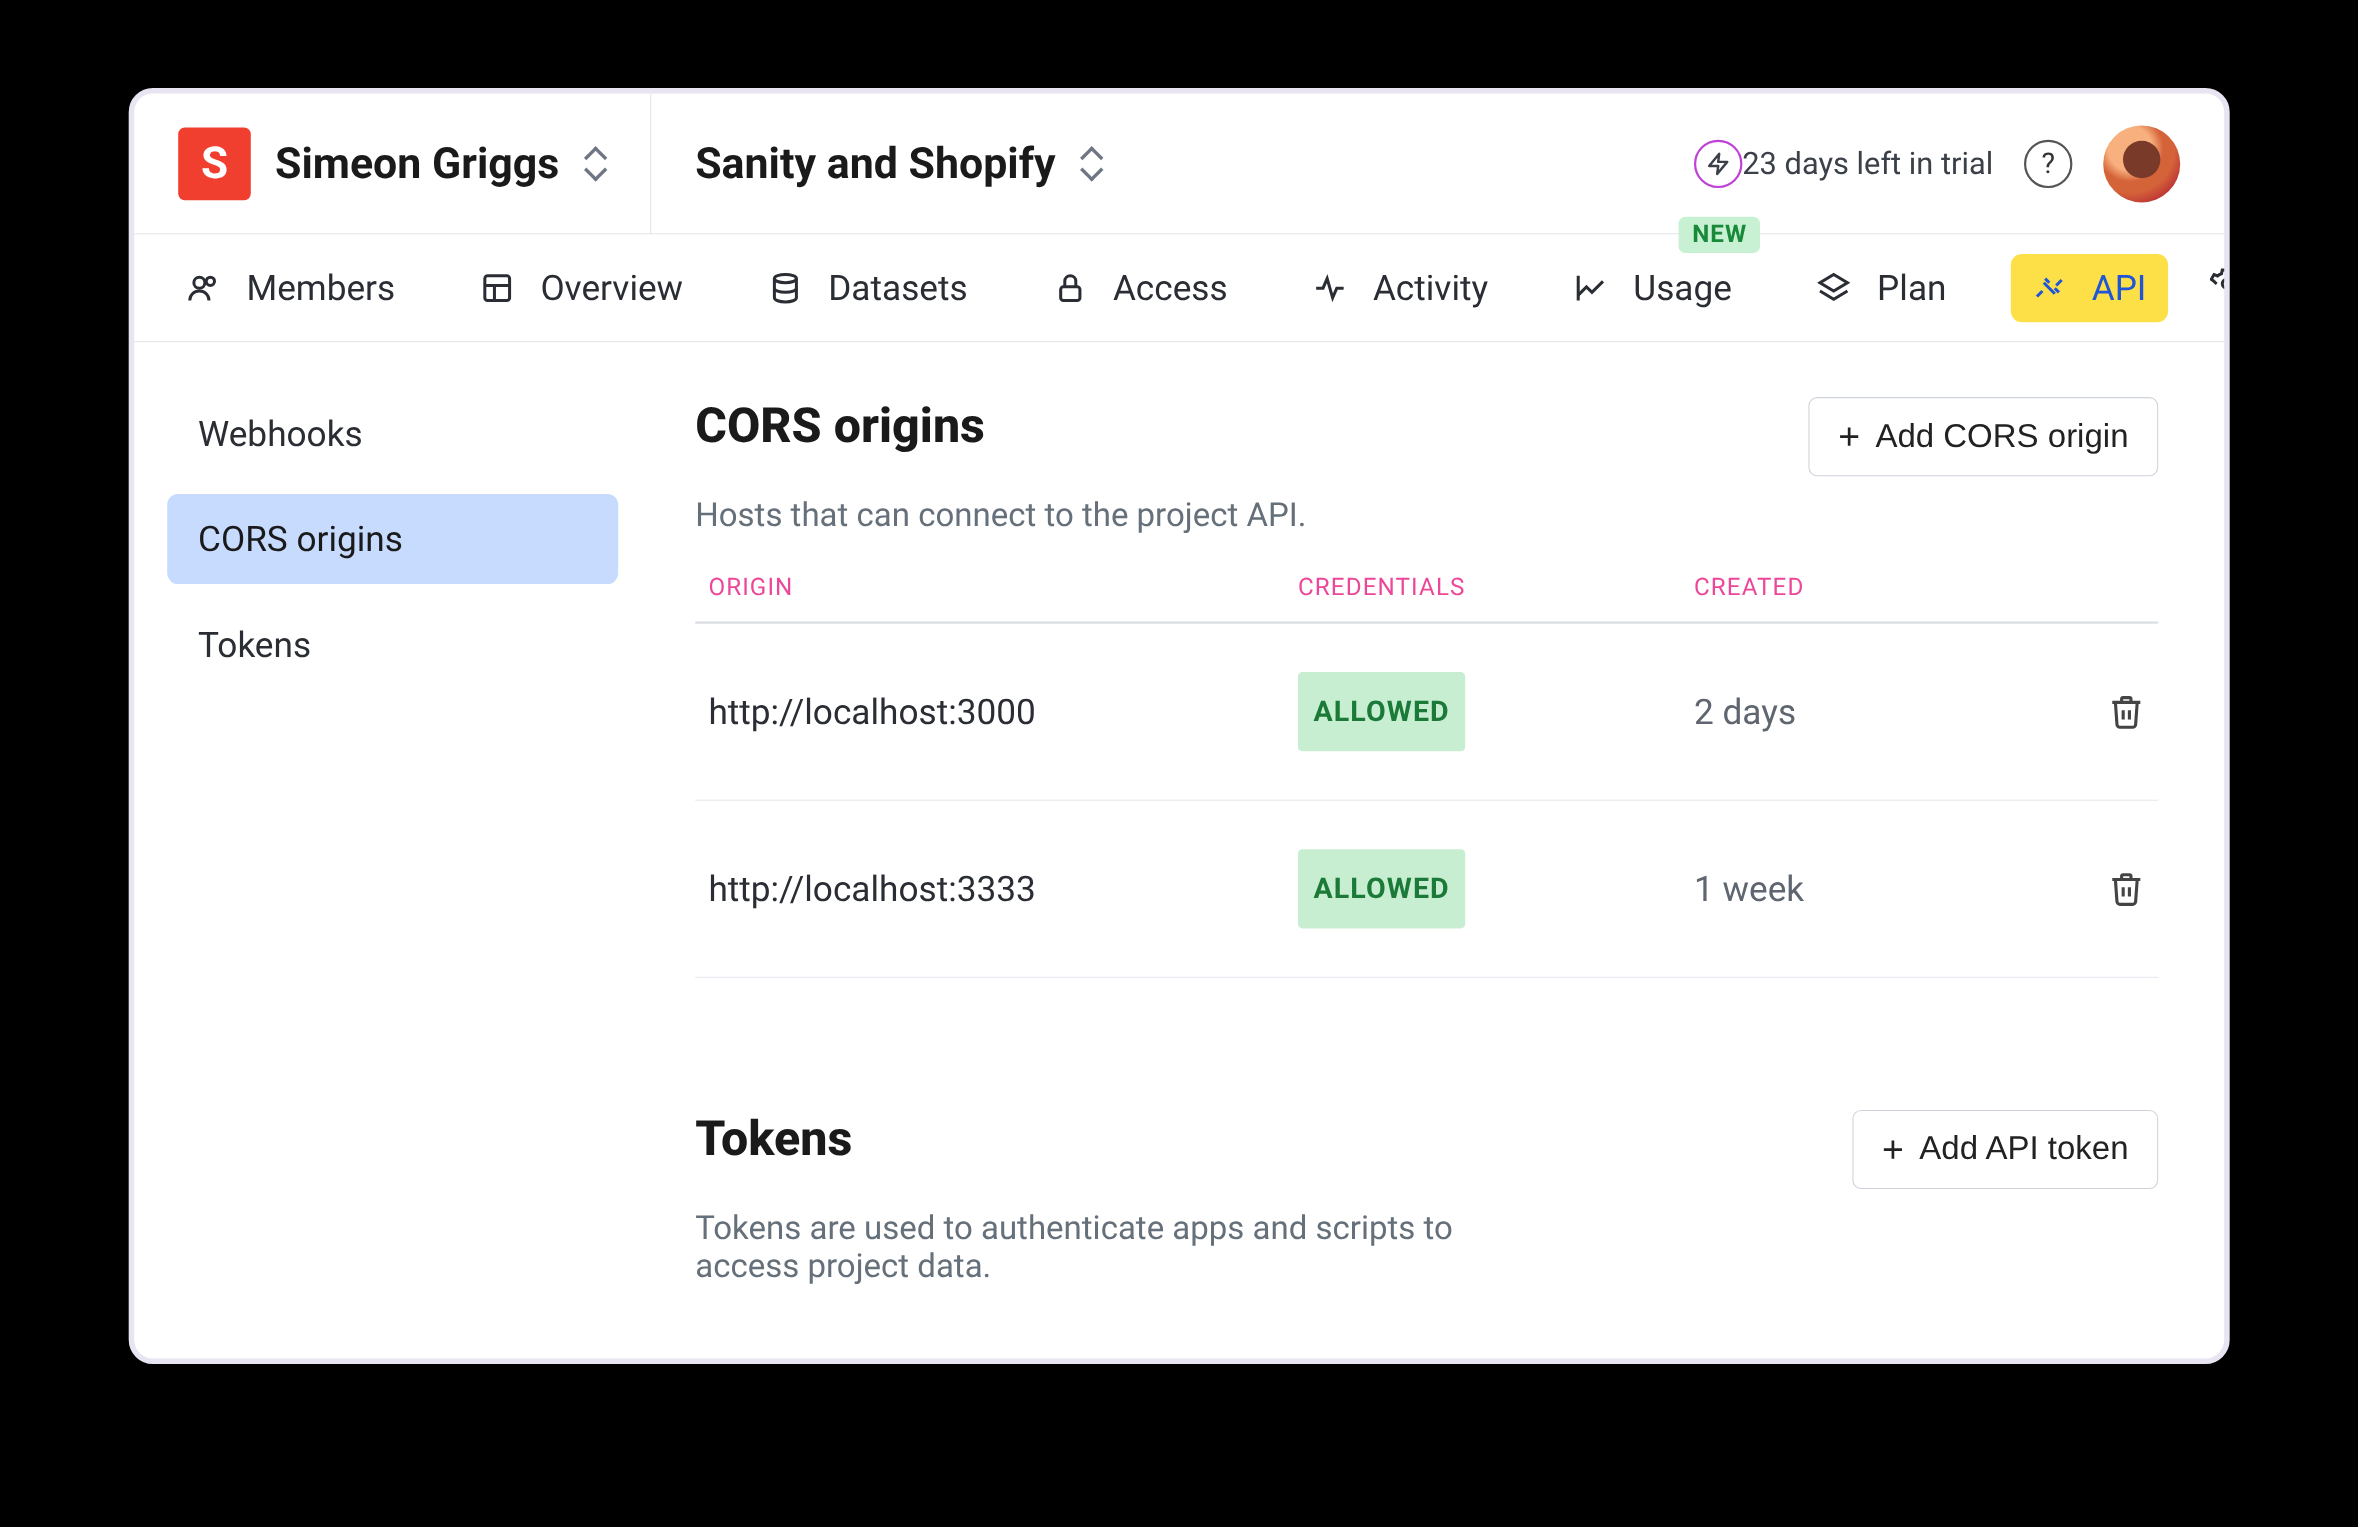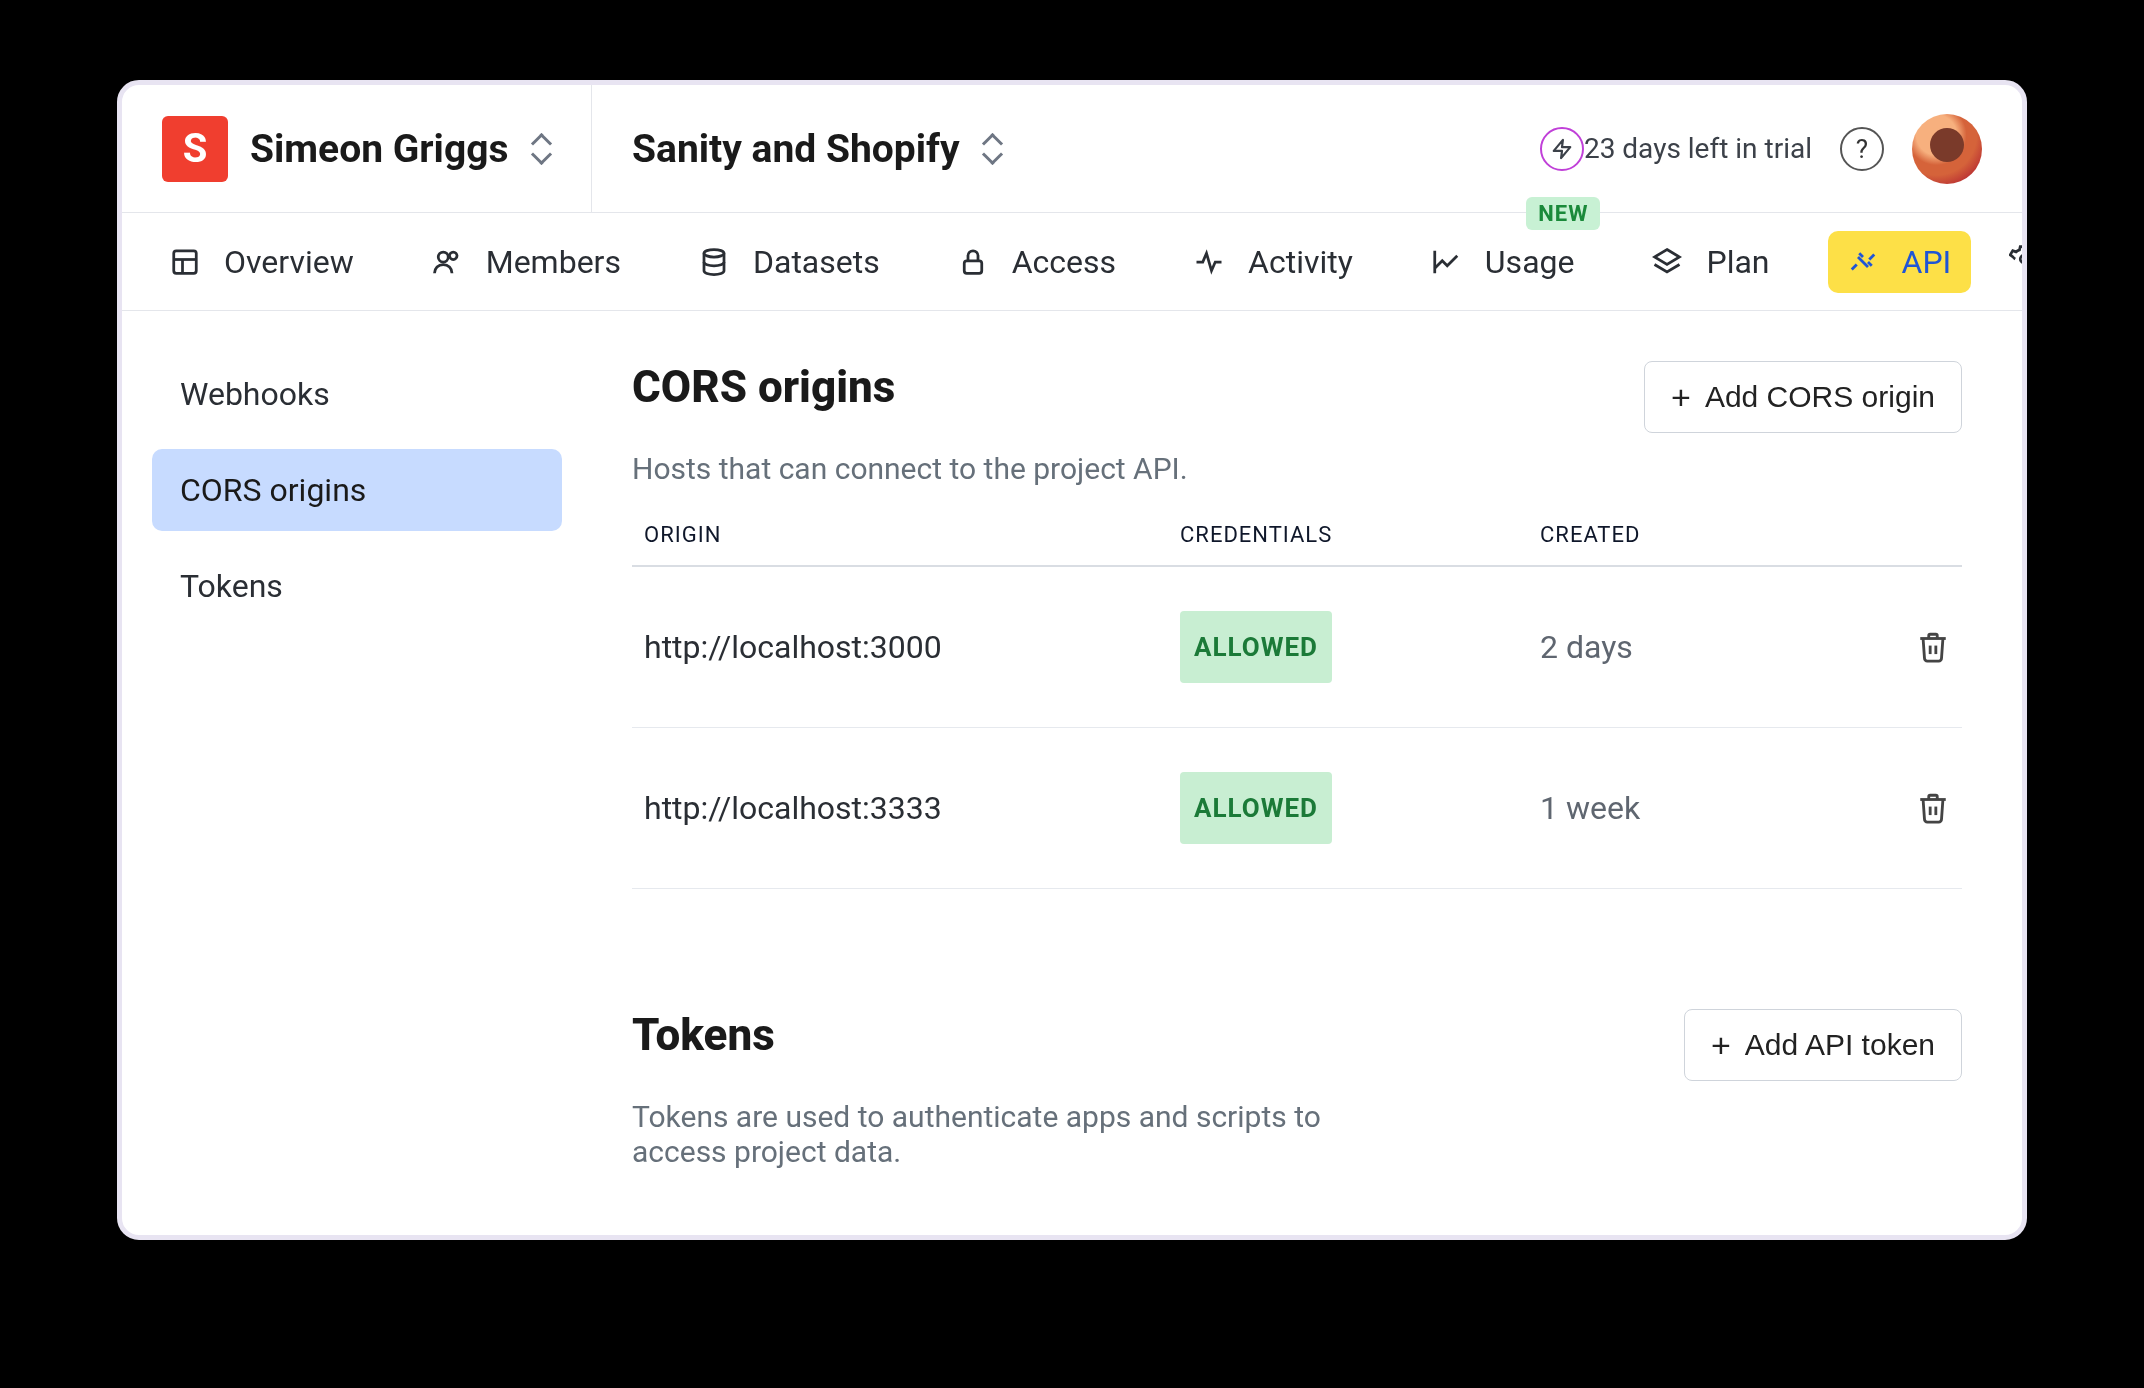--- a/index.html
+++ b/index.html
@@ -154,21 +154,21 @@
   }
   .btn .plus { font-size: 34px; line-height: 0; }
   
   .table-head, .row {
     display:grid;
     grid-template-columns: 1fr 340px 300px 90px;
     align-items: center;
     gap: 20px;
   }
   .table-head {
-    font-size: 22px; letter-spacing: 1px; color:#0f172a;
+    font-size: 22px; letter-spacing: 1px; color:#ec4899;
     border-bottom: 2px solid #d9dde3; padding: 0 12px 18px 12px;
   }
   .row {
     padding: 44px 12px;
     border-bottom: 1px solid #e6e9ee;
     font-size: 32px; color:#2a2e34;
   }
   .pill-allowed {
     display:inline-block;
     background:#c8eed2; color:#1b7a38;
@@ -210,33 +210,33 @@
         <span>23 days left in trial</span>
       </div>
       <div class="help-circle">?</div>
       <div class="avatar"></div>
     </div>
   </div>
 
   <div class="tabbar">
     <div class="tab">
       <svg class="ico" viewBox="0 0 24 24">
+            <circle cx="9" cy="8" r="4"></circle>
+            <path d="M2 21c0-4 3-7 7-7s7 3 7 7"></path>
+            <circle cx="17" cy="7" r="3"></circle>
+          </svg>
+      <span>Members</span>
+    </div>
+    <div class="tab">
+      <svg class="ico" viewBox="0 0 24 24">
             <rect x="3" y="3" width="18" height="18" rx="2"></rect>
             <line x1="3" y1="10" x2="21" y2="10"></line>
             <line x1="10" y1="10" x2="10" y2="21"></line>
           </svg>
       <span>Overview</span>
-    </div>
-    <div class="tab">
-      <svg class="ico" viewBox="0 0 24 24">
-            <circle cx="9" cy="8" r="4"></circle>
-            <path d="M2 21c0-4 3-7 7-7s7 3 7 7"></path>
-            <circle cx="17" cy="7" r="3"></circle>
-          </svg>
-      <span>Members</span>
     </div>
     <div class="tab">
       <svg class="ico" viewBox="0 0 24 24">
             <ellipse cx="12" cy="5" rx="8" ry="3"></ellipse>
             <path d="M4 5v14c0 1.7 3.6 3 8 3s8-1.3 8-3V5"></path>
             <path d="M4 12c0 1.7 3.6 3 8 3s8-1.3 8-3"></path>
           </svg>
       <span>Datasets</span>
     </div>
     <div class="tab">

